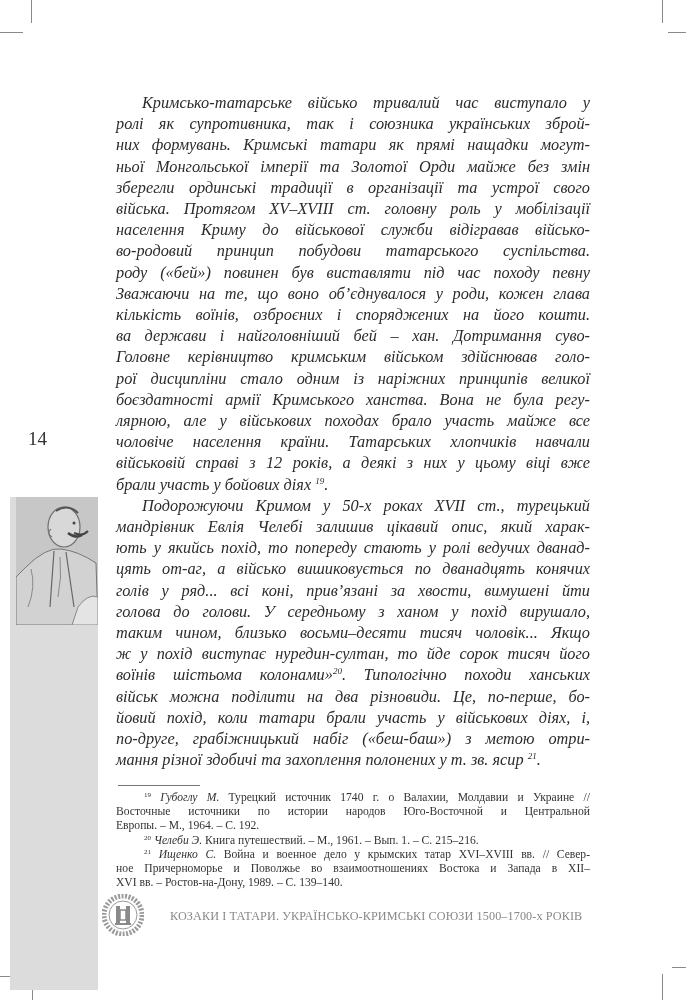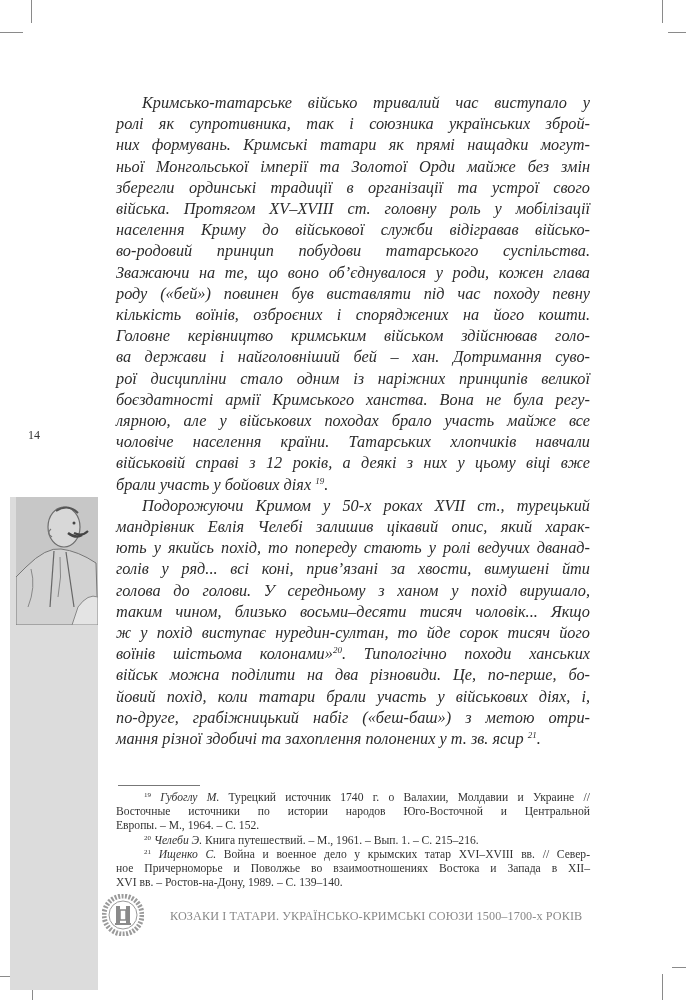--- a/index.html
+++ b/index.html
@@ -1,21 +1,21 @@
 <!DOCTYPE html>
 <html><head>
 <meta charset="utf-8">
 <style>
   html, body { margin:0; padding:0; }
   body { width:686px; height:1000px; background:#ffffff; position:relative; overflow:hidden;
          font-family:"Liberation Serif","DejaVu Serif",serif; color:#2b2b2b; }
   .crop { position:absolute; background:#8a8a8a; }
   .sidebar { position:absolute; left:10px; top:497px; width:88px; height:493px; background:#dcdcdc; }
   .portrait { position:absolute; left:16px; top:497px; width:82px; height:128px; background:#c9c9c9; overflow:hidden; }
-  .page-num { position:absolute; left:28px; top:428px; font-size:12px; color:#333; }
+  .page-num { position:absolute; left:28px; top:428px; font-size:19px; color:#333; }
   .body-text { position:absolute; left:116px; top:92px; width:474px; font-size:16.3px; line-height:21.2px;font-style:italic; }
   .line { display:block; white-space:nowrap; text-align:justify; text-align-last:justify; }
   .line.last { text-align-last:left; }
   .indent { padding-left:26px; }
   sup { font-size:9px; vertical-align:6px; line-height:0;margin-top:17px; }
   .fn-rule { position:absolute; left:118px; top:785px; width:82px; height:1px; background:#777; }
   .footnotes { position:absolute; left:116px; top:791px; width:474px; font-size:11.6px; line-height:14.2px; color:#333; }
   .footnotes .line { text-align-last:justify; }
   .footnotes .line.last { text-align-last:left; }
   .footnotes sup { font-size:7px; vertical-align:4px; }
@@ -62,51 +62,52 @@
 
 <div class="body-text">
   <span class="line indent">Кримсько-татарське військо тривалий час виступало у</span>
   <span class="line">ролі як супротивника, так і союзника українських збрoй-</span>
   <span class="line">них формувань. Кримські татари як прямі нащадки могут-</span>
   <span class="line">ньої Монгольської імперії та Золотої Орди майже без змін</span>
   <span class="line">зберегли ординські традиції в організації та устрої свого</span>
   <span class="line">війська. Протягом XV–XVIII ст. головну роль у мобілізації</span>
   <span class="line">населення Криму до військової служби відігравав військо-</span>
   <span class="line">во-родовий принцип побудови татарського суспільства.</span>
+  <span class="line">роду («бей») повинен був виставляти під час походу певну</span>
   <span class="line">Зважаючи на те, що воно об’єднувалося у роди, кожен глава</span>
-  <span class="line">роду («бей») повинен був виставляти під час походу певну</span>
   <span class="line">кількість воїнів, озброєних і споряджених на його кошти.</span>
+  <span class="line">ва держави і найголовніший бей – хан. Дотримання суво-</span>
   <span class="line">Головне керівництво кримським військом здійснював голо-</span>
-  <span class="line">ва держави і найголовніший бей – хан. Дотримання суво-</span>
   <span class="line">рої дисципліни стало одним із наріжних принципів великої</span>
   <span class="line">боєздатності армії Кримського ханства. Вона не була регу-</span>
   <span class="line">лярною, але у військових походах брало участь майже все</span>
   <span class="line">чоловіче населення країни. Татарських хлопчиків навчали</span>
   <span class="line">військовій справі з 12 років, а деякі з них у цьому віці вже</span>
   <span class="line last"><span>брали участь у бойових діях</span> <sup>19</sup>.</span>
   <span class="line indent">Подорожуючи Кримом у 50-х роках XVII ст., турецький</span>
   <span class="line">мандрівник Евлія Челебі залишив цікавий опис, який харак-</span>
   <span class="line">ють у якийсь похід, то попереду стають у ролі ведучих дванад-</span>
+  <span class="line">цять от-аг, а військо вишиковується по дванадцять конячих</span>
   <span class="line">голів у ряд... всі коні, прив’язані за хвости, вимушені йти</span>
   <span class="line">голова до голови. У середньому з ханом у похід вирушало,</span>
   <span class="line">таким чином, близько восьми–десяти тисяч чоловік... Якщо</span>
   <span class="line">ж у похід виступає нуредин-султан, то йде сорок тисяч його</span>
   <span class="line"><span>воїнів шістьома колонами»</span><sup>20</sup>. <span>Типологічно походи ханських</span></span>
   <span class="line">військ можна поділити на два різновиди. Це, по-перше, бо-</span>
   <span class="line">йовий похід, коли татари брали участь у військових діях, і,</span>
   <span class="line">по-друге, грабіжницький набіг («беш-баш») з метою отри-</span>
   <span class="line last"><span>мання різної здобичі та захоплення полонених у т. зв. ясир</span> <sup>21</sup>.</span>
 </div>
 
 <div class="fn-rule"></div>
 
 <div class="footnotes">
   <span class="line fn-indent"><sup>19</sup> <em>Губоглу М.</em> <span>Турецкий источник 1740 г. о Валахии, Молдавии и Украине //</span></span>
   <span class="line">Восточные источники по истории народов Юго-Восточной и Центральной</span>
-  <span class="line last">Европы. – М., 1964. – С. 152.</span>
+  <span class="line last">Европы. – М., 1964. – С. 192.</span>
   <span class="line last fn-indent"><sup>20</sup> <em>Челеби Э.</em> <span>Книга путешествий. – М., 1961. – Вып. 1. – С. 215–216.</span></span>
   <span class="line fn-indent"><sup>21</sup> <em>Ищенко С.</em> <span>Война и военное дело у крымских татар XVI–XVIII вв. // Север-</span></span>
   <span class="line">ное Причерноморье и Поволжье во взаимоотношениях Востока и Запада в XII–</span>
   <span class="line last">XVI вв. – Ростов-на-Дону, 1989. – С. 139–140.</span>
 </div>
 
 <div class="footer-logo">
   <svg width="42" height="42" viewBox="0 0 42 42">
     <circle cx="21" cy="21" r="19" fill="none" stroke="#9a9a9a" stroke-width="5" stroke-dasharray="2 1.5"></circle>
     <circle cx="21" cy="21" r="14" fill="#fff" stroke="#9a9a9a" stroke-width="1"></circle>

